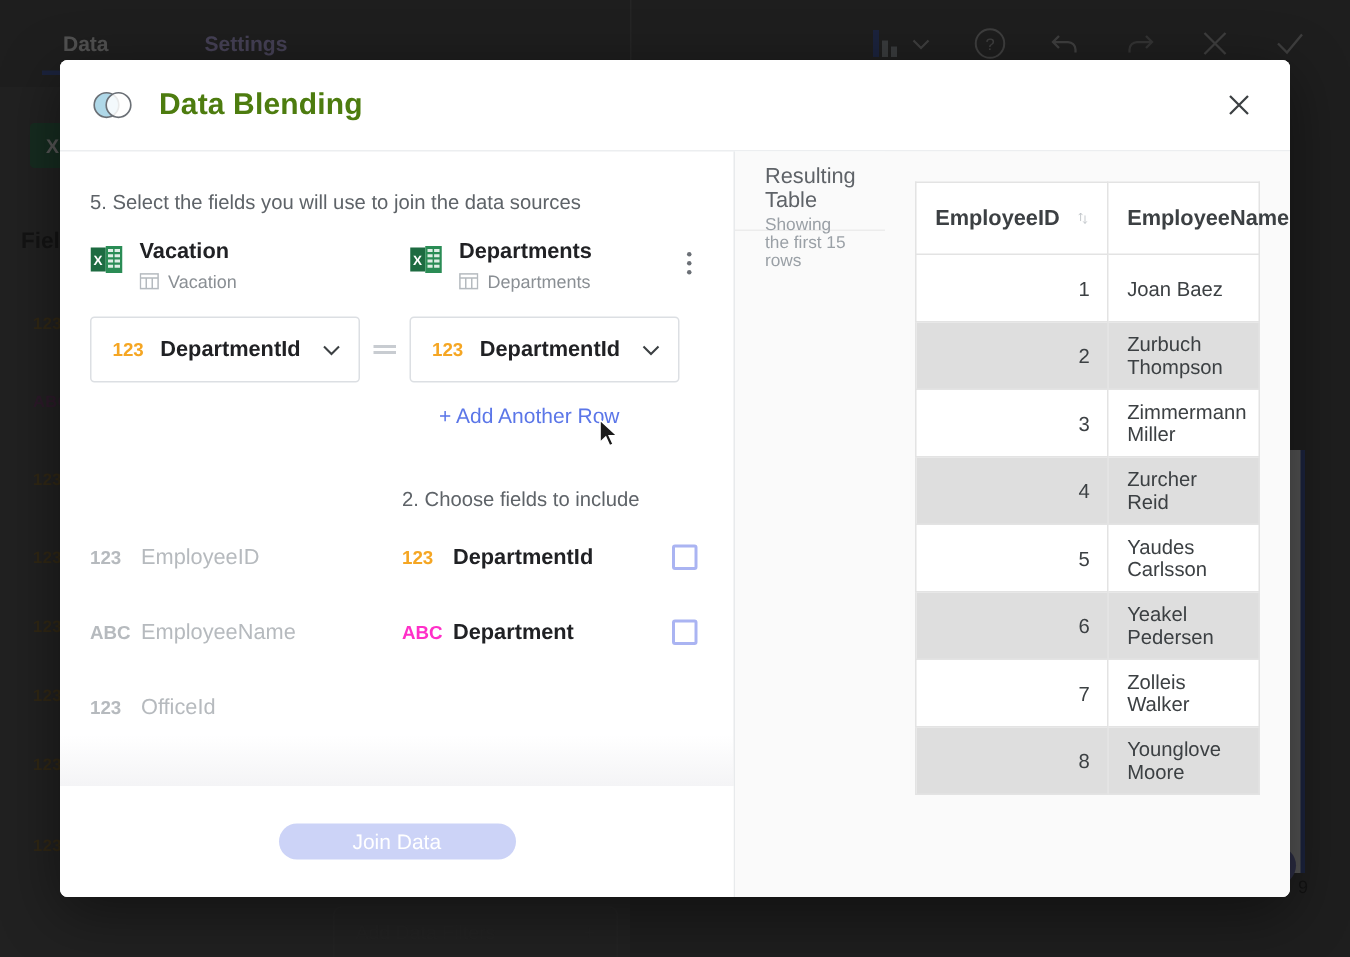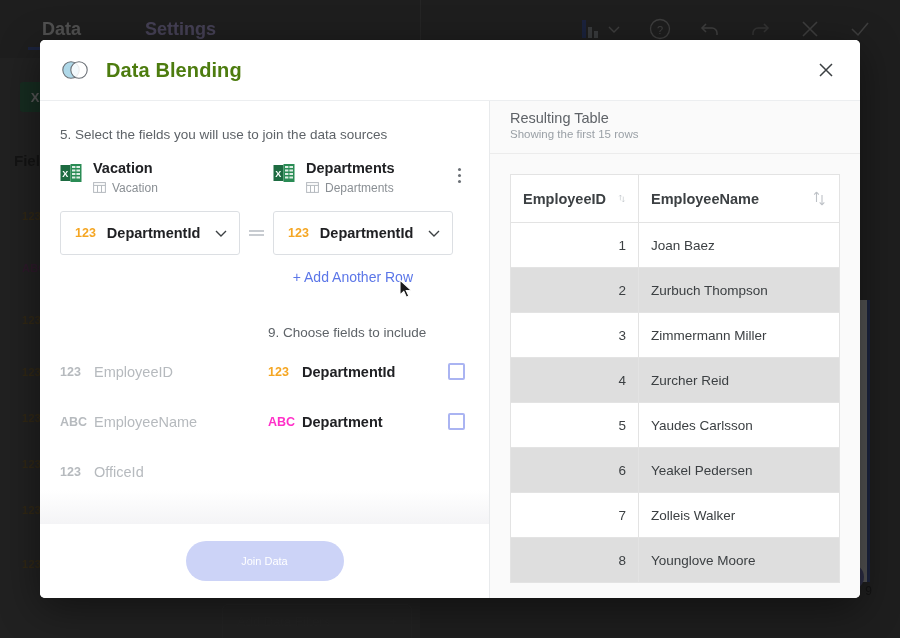--- a/index.html
+++ b/index.html
@@ -16,21 +16,21 @@
     position: absolute; inset: 0;
     background: #3b3b3b;
   }
   #bg-topbar {
     position: absolute; top: 0; left: 0; right: 0; height: 58px;
     background: #3b3b3b;
     display: flex; align-items: center;
   }
   #bg-topbar .tabstrip { display: flex; align-items: center; }
   .bg-tab {
-    font-size: 18px; font-weight: bold; color: #f0f0f0;
+    font-size: 14px; font-weight: bold; color: #f0f0f0;
     padding: 0 14px; margin-left: 28px;
     white-space: nowrap;
   }
   .bg-tab.secondary { font-weight: bold; color: #c4b5fd; margin-left: 36px; }
   .bg-tab-underline {
     position: absolute; left: 28px; bottom: 8px;
     width: 56px; height: 3px; background: #2f4ea8;
   }
   #bg-divider-v {
     position: absolute; left: 420px; top: 0; width: 1px; height: 58px;
@@ -232,29 +232,29 @@
     background: linear-gradient(to bottom, rgba(255,255,255,0), #f4f4f6);
     pointer-events: none;
   }
 
   #left-footer {
     flex: 0 0 74px; height: 74px;
     display: flex; align-items: center; justify-content: center;
     background: #fff;
   }
   #join-btn {
-    width: 158px; height: 40px; border-radius: 20px;
+    width: 158px; height: 24px; border-radius: 20px;
     background: #ccd3f7; border: none;
-    color: #fff; font-size: 11px;
+    color: #fff; font-size: 14px;
     font-family: "Liberation Sans", sans-serif;
     cursor: pointer;
   }
 
   
-  #right-col { flex: 1; display: flex; flex-direction: column; min-width: 0; background: #fafafa; }
+  #right-col { flex: 1; display: flex; flex-direction: row; min-width: 0; background: #fafafa; }
   #right-header {
     height: 53px; flex: 0 0 53px;
     padding: 9px 20px 0 20px;
     background: #fafafa;
     border-bottom: 1px solid #ececec;
   }
   #rt-title { font-size: 14.5px; color: #5f6368; }
   #rt-sub { font-size: 11.5px; color: #9aa0a6; margin-top: 2px; }
   #table-wrap { flex: 1; min-height: 0; overflow: hidden; padding: 20px 20px 0 20px; }
   table { border-collapse: collapse; width: 100%; table-layout: fixed; }
@@ -476,21 +476,21 @@
               <span class="typebadge">ABC</span>
               <span class="lname">EmployeeName</span>
             </div>
             <div class="list-item">
               <span class="typebadge">123</span>
               <span class="lname">OfficeId</span>
             </div>
           </div>
 
           <div id="right-list">
-            <div id="step2-label">9. Choose fields to include</div>
+            <div id="step2-label">2. Choose fields to include</div>
             <div class="list-item">
               <span class="typebadge" style="color:#F5A623;">123</span>
               <span class="lname">DepartmentId</span>
               <span class="chk"></span>
             </div>
             <div class="list-item">
               <span class="typebadge" style="color:#FF2FC8;">ABC</span>
               <span class="lname">Department</span>
               <span class="chk"></span>
             </div>

